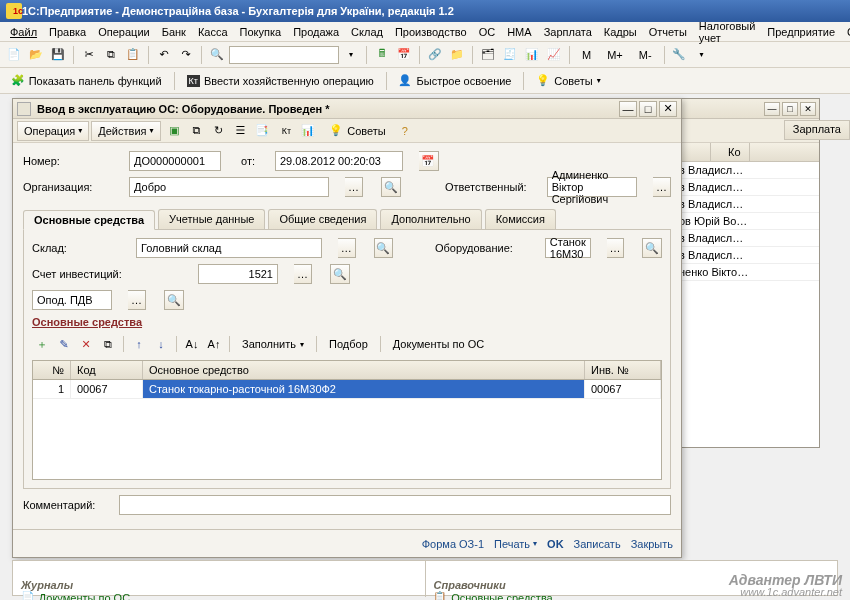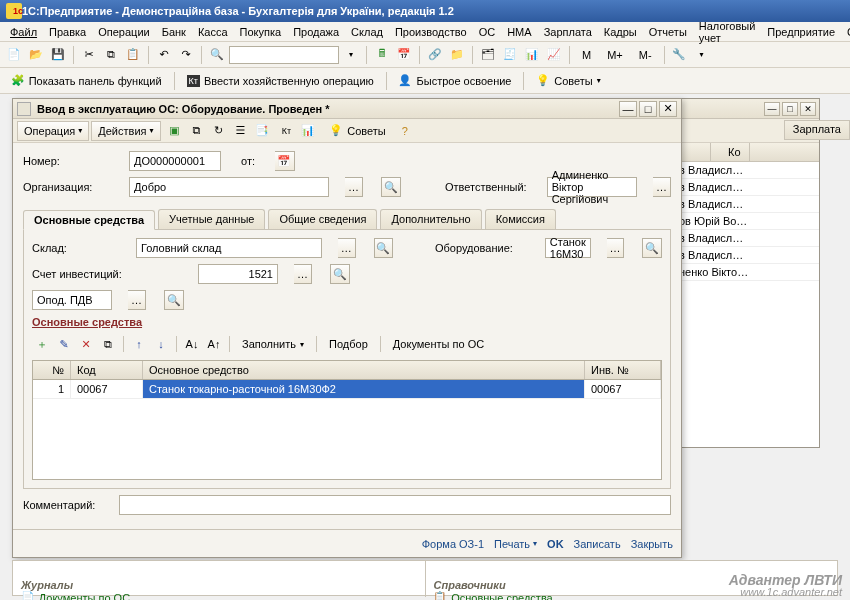--- a/index.html
+++ b/index.html
@@ -235,20 +235,21 @@
       </span>
     <span class="tb-btn orange">?</span>
   </div>
 
   <div class="dlg-body">
 
     <div class="frow">
       <span class="flabel">Номер:</span>
       <span class="finput" style="width:92px">ДО000000001</span>
       <span style="margin:0 4px">от:</span>
+      <span class="finput" style="width:128px">29.08.2012 00:20:03</span>
       <span class="cal-btn">📅</span>
     </div>
 
     <div class="frow">
       <span class="flabel">Организация:</span>
       <span class="finput" style="width:200px">Добро</span>
       <span class="dots-btn">…</span>
       <span class="mag-btn">🔍</span>
       <span style="width:12px"></span>
       <span>Ответственный:</span>

